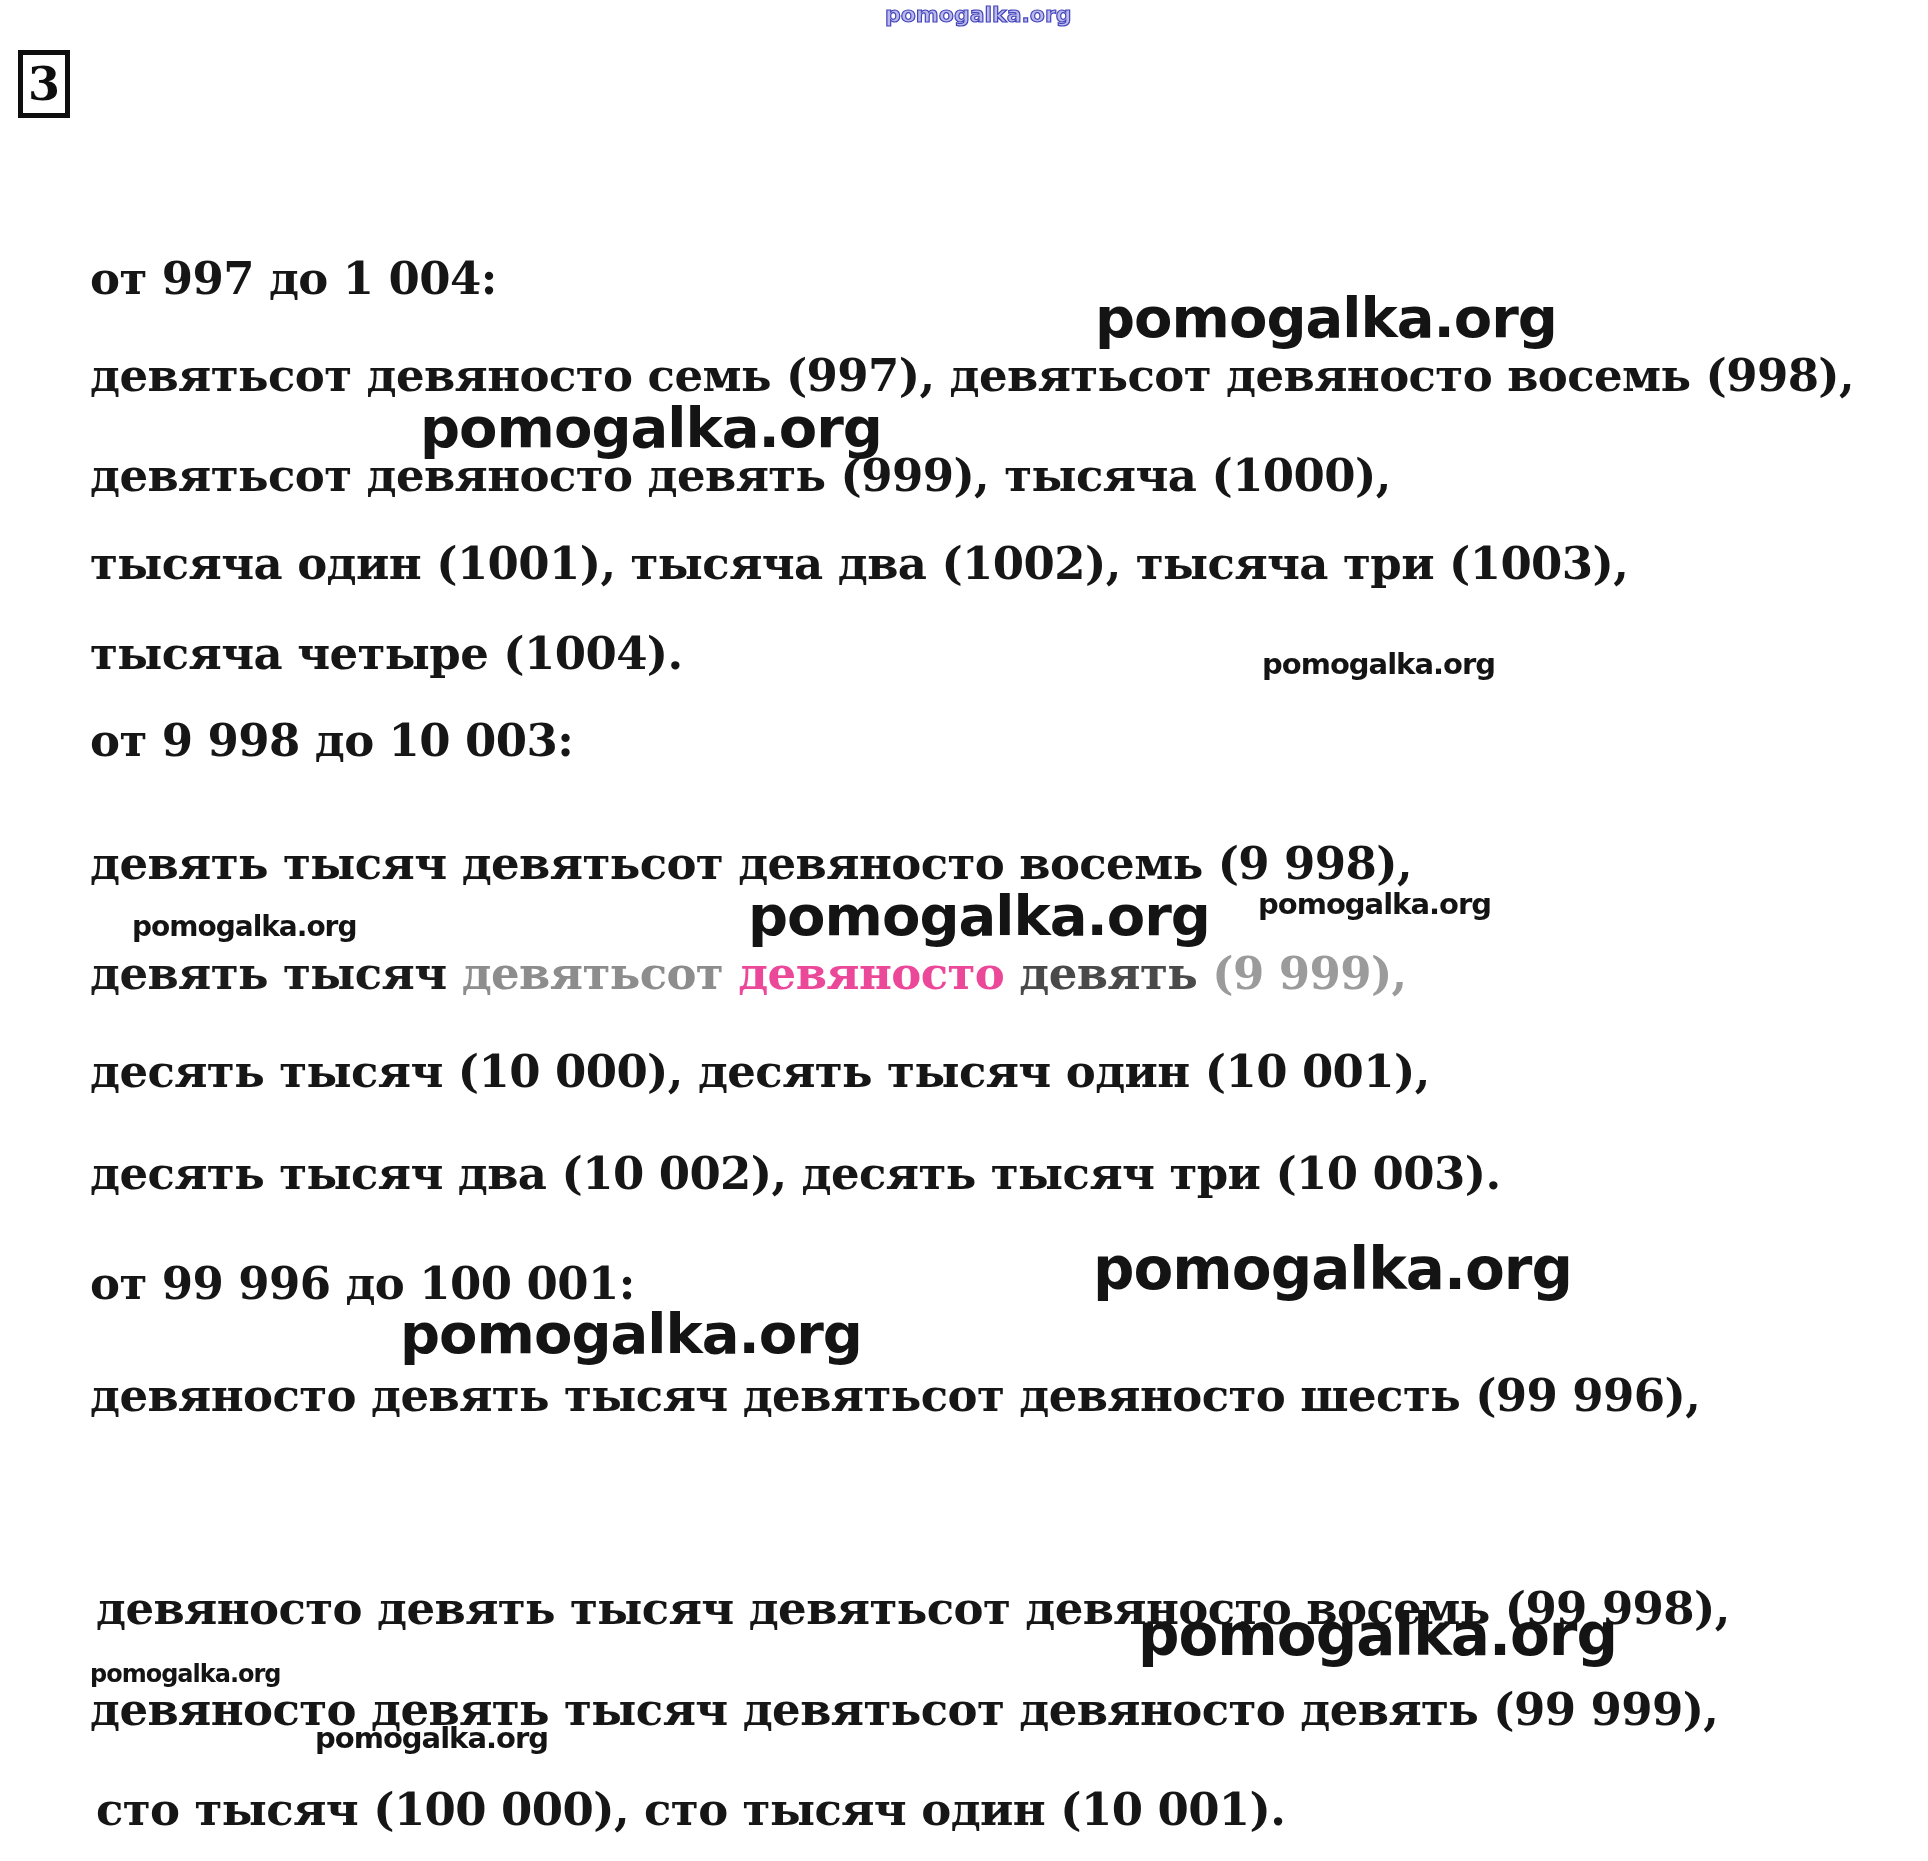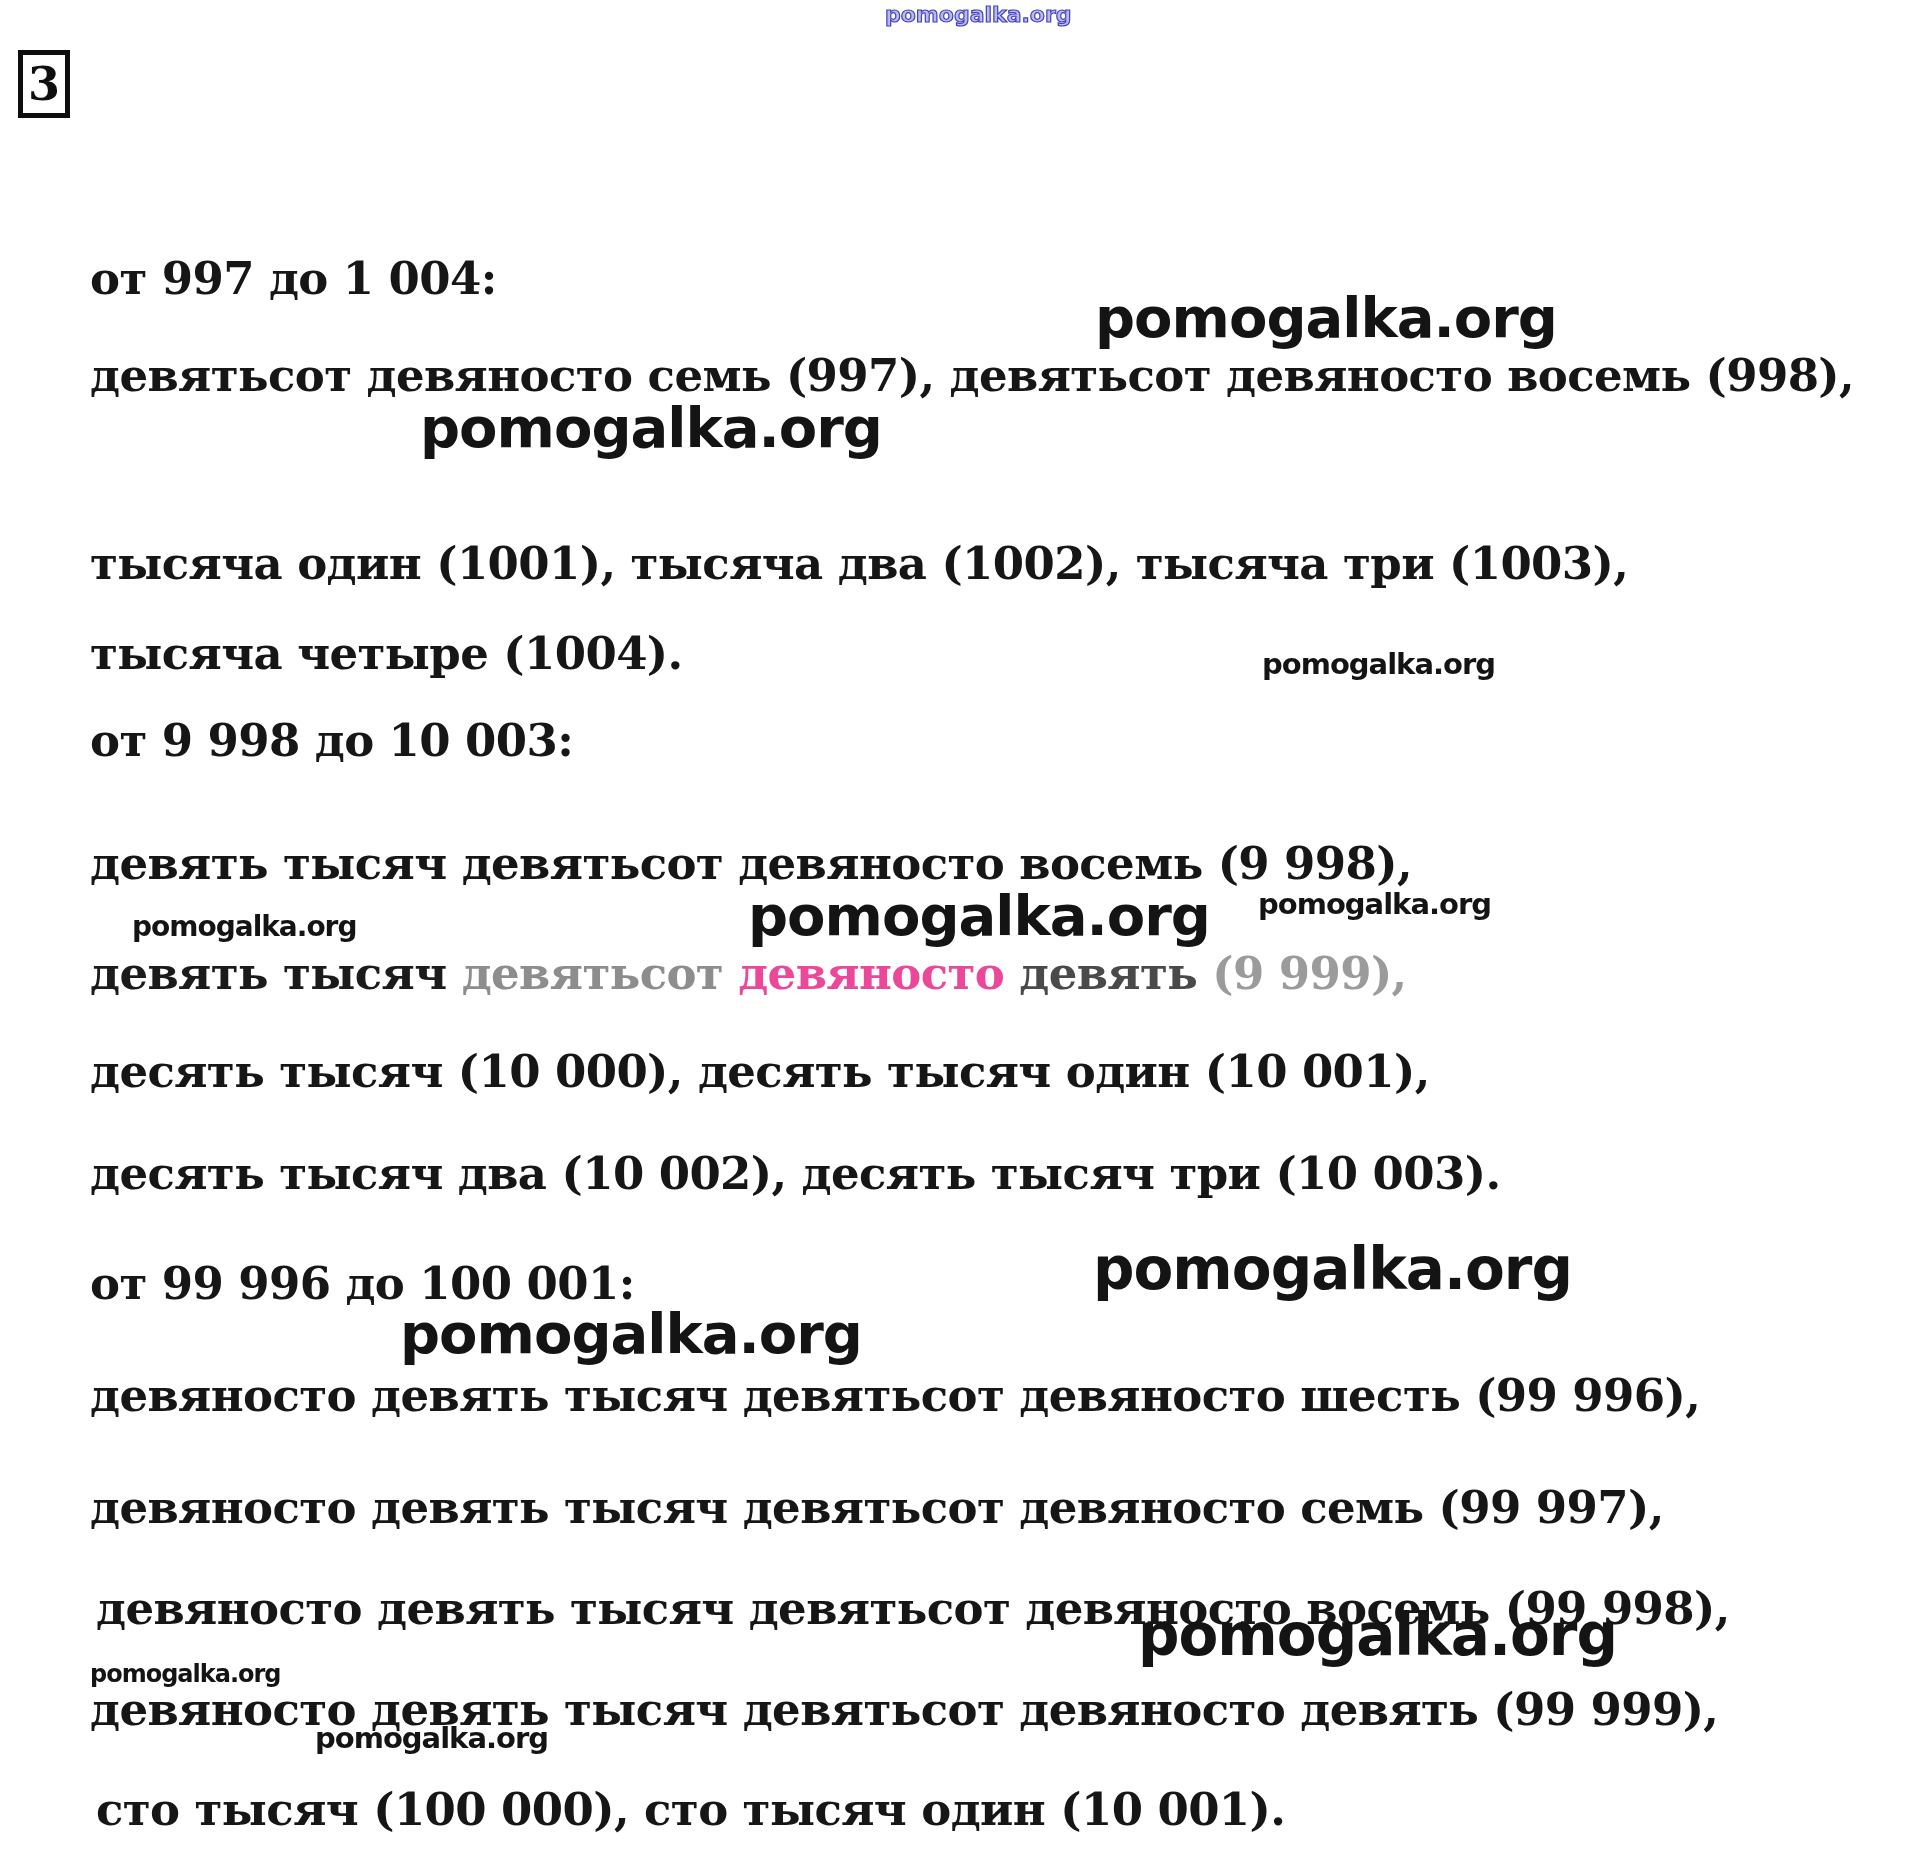--- a/index.html
+++ b/index.html
@@ -52,30 +52,30 @@
 </style>
 </head>
 <body>
 
 <div class="page">
   <div class="task-box">
     <span>3</span>
   </div>
 <div class="text-line" style="left: 90px; top: 255px;"><span>от 997 до 1 004:</span></div>
     <div class="text-line" style="left: 90px; top: 352px;"><span>девятьсот девяносто семь (997), девятьсот девяносто восемь (998),</span></div>
+    <div class="text-line" style="left: 90px; top: 452px;"><span>девятьсот девяносто девять (999), тысяча (1000),</span></div>
     <div class="text-line" style="left: 90px; top: 540px;"><span>тысяча один (1001), тысяча два (1002), тысяча три (1003),</span></div>
     <div class="text-line" style="left: 90px; top: 630px;"><span>тысяча четыре (1004).</span></div>
     <div class="text-line" style="left: 90px; top: 717px;"><span>от 9 998 до 10 003:</span></div>
     <div class="text-line" style="left: 90px; top: 840px;"><span>девять тысяч девятьсот девяносто восемь (9 998),</span></div>
     <div class="text-line" style="left: 90px; top: 950px;"><span style="color: rgb(27, 27, 27);">девять тысяч </span><span style="color: rgb(141, 141, 141);">девятьсот </span><span style="color: #ec4899;">девяносто </span><span style="color: rgb(74, 74, 74);">девять </span><span style="color: rgb(155, 155, 155);">(9 999),</span></div>
     <div class="text-line" style="left: 90px; top: 1048px;"><span>десять тысяч (10 000), десять тысяч один (10 001),</span></div>
     <div class="text-line" style="left: 90px; top: 1150px;"><span>десять тысяч два (10 002), десять тысяч три (10 003).</span></div>
     <div class="text-line" style="left: 90px; top: 1260px;"><span>от 99 996 до 100 001:</span></div>
     <div class="text-line" style="left: 90px; top: 1372px;"><span>девяносто девять тысяч девятьсот девяносто шесть (99 996),</span></div>
-    <div class="text-line" style="left: 90px; top: 1484px;"><span>девяносто девять тысяч девятьсот девяносто семь (99 997),</span></div>
     <div class="text-line" style="left: 96px; top: 1585px;"><span>девяносто девять тысяч девятьсот девяносто восемь (99 998),</span></div>
     <div class="text-line" style="left: 90px; top: 1686px;"><span>девяносто девять тысяч девятьсот девяносто девять (99 999),</span></div>
     <div class="text-line" style="left: 96px; top: 1786px;"><span>сто тысяч (100 000), сто тысяч один (10 001).</span></div>
     <div class="watermark wm-outline" style="left: 885px; top: 4px; font-size: 22px;">pomogalka.org</div>
     <div class="watermark" style="left: 1095px; top: 290px; font-size: 56px;">pomogalka.org</div>
     <div class="watermark" style="left: 420px; top: 400px; font-size: 56px;">pomogalka.org</div>
     <div class="watermark" style="left: 1262px; top: 650px; font-size: 29px;">pomogalka.org</div>
     <div class="watermark" style="left: 132px; top: 913px; font-size: 28px;">pomogalka.org</div>
     <div class="watermark" style="left: 748px; top: 888px; font-size: 56px;">pomogalka.org</div>
     <div class="watermark" style="left: 1258px; top: 890px; font-size: 29px;">pomogalka.org</div>

